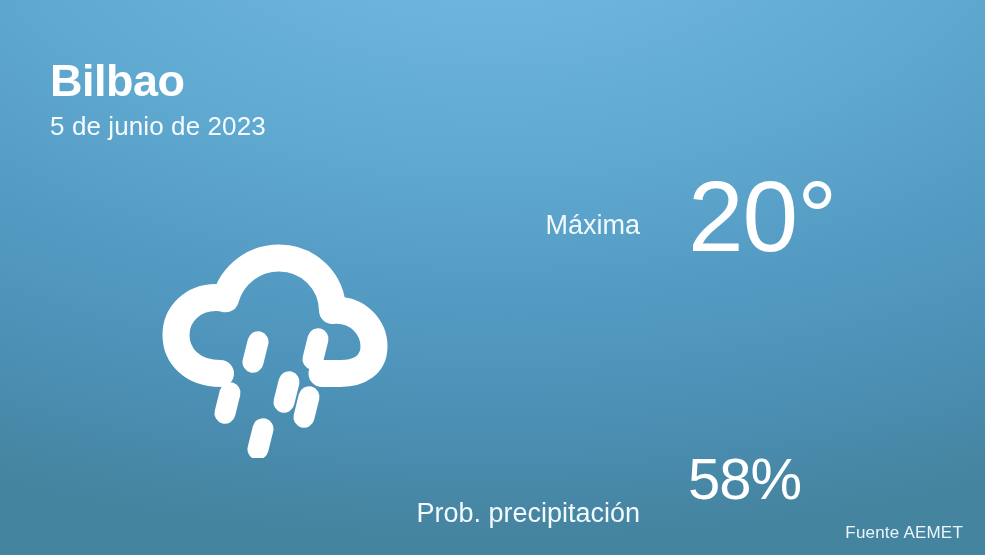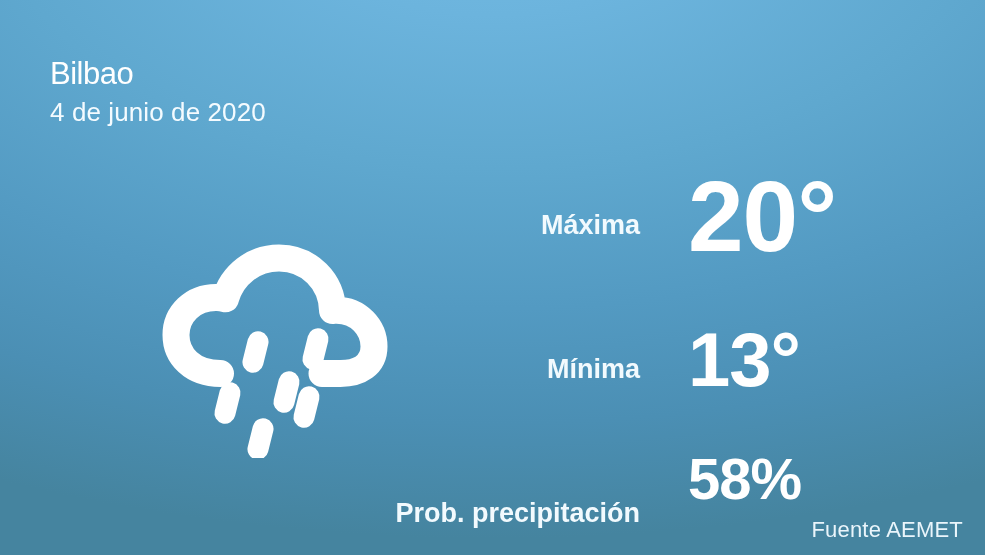--- a/index.html
+++ b/index.html
@@ -30,22 +30,22 @@
     overflow: hidden;
   }
 
   
   #header {
     position: absolute;
     left: 50px;
     top: 58px;
   }
   #city-name {
-    font-size: 31px;
-    font-weight: 400;
+    font-size: 45px;
+    font-weight: 700;
     color: #ffffff;
     letter-spacing: -0.5px;
     line-height: 1.02;
     white-space: nowrap;
   }
   #date-text {
     margin-top: 8px;
     font-size: 26px;
     font-weight: 300;
     color: #f4fbff;
@@ -79,29 +79,29 @@
   .data-row {
     position: absolute;
     display: flex;
     align-items: baseline;
     white-space: nowrap;
   }
   .data-label {
     position: absolute;
     right: 0;
     color: #f2fafe;
-    font-weight: 700;
+    font-weight: 400;
     line-height: 1;
     white-space: nowrap;
   }
   .data-value {
     position: absolute;
     left: 0;
     color: #ffffff;
-    font-weight: 700;
+    font-weight: 400;
     line-height: 1;
     letter-spacing: -1px;
     white-space: nowrap;
   }
 
   #row-max   { left: 0;   top: 0;   width: 560px; height: 120px; }
   #row-min   { left: 0;   top: 150px; width: 560px; height: 100px; }
   #row-prec  { left: 0;   top: 272px; width: 560px; height: 80px; }
 
   #label-max  { right: 308px; top: 52px;  font-size: 27px; }
@@ -111,35 +111,35 @@
   #value-min  { left: 300px; top: 12px;  font-size: 76px; }
 
   #label-prec { right: 308px; top: 32px;  font-size: 27px; margin-top: 36px; }
   #value-prec { left: 300px; top: 18px;  font-size: 58px; }
 
   
   #footer-source {
     position: absolute;
     right: 22px;
     bottom: 12px;
-    font-size: 22px;
+    font-size: 17px;
     font-weight: 300;
     color: #eaf5fb;
     letter-spacing: 0.2px;
     white-space: nowrap;
   }
 </style>
 </head>
 <body>
 
 <div id="weather-card">
 
   <div id="header">
     <div id="city-name">Bilbao</div>
-    <div id="date-text">4 de junio de 2020</div>
+    <div id="date-text">5 de junio de 2023</div>
   </div>
 
   <div id="weather-icon-wrap">
     <svg viewBox="0 0 226 215" xmlns="http://www.w3.org/2000/svg">
 
       <path d="M58.5 130.5
                C 30.5 130.5 14 113 14 92
                C 14 71.5 30.5 54 55 54.5
                C 58 54.5 61 55 63.5 55.8
                C 70 32 91.5 15 117 15
@@ -160,24 +160,20 @@
     </svg>
   </div>
 
   <div id="data-rows">
 
     <div class="data-row" id="row-max">
       <div class="data-label" id="label-max">Máxima</div>
       <div class="data-value" id="value-max">20°</div>
     </div>
 
-    <div class="data-row" id="row-min">
-      <div class="data-label" id="label-min">Mínima</div>
-      <div class="data-value" id="value-min">13°</div>
-    </div>
 
     <div class="data-row" id="row-prec">
       <div class="data-label" id="label-prec">Prob. precipitación</div>
       <div class="data-value" id="value-prec">58%</div>
     </div>
 
   </div>
 
   <div id="footer-source">Fuente AEMET</div>
 

